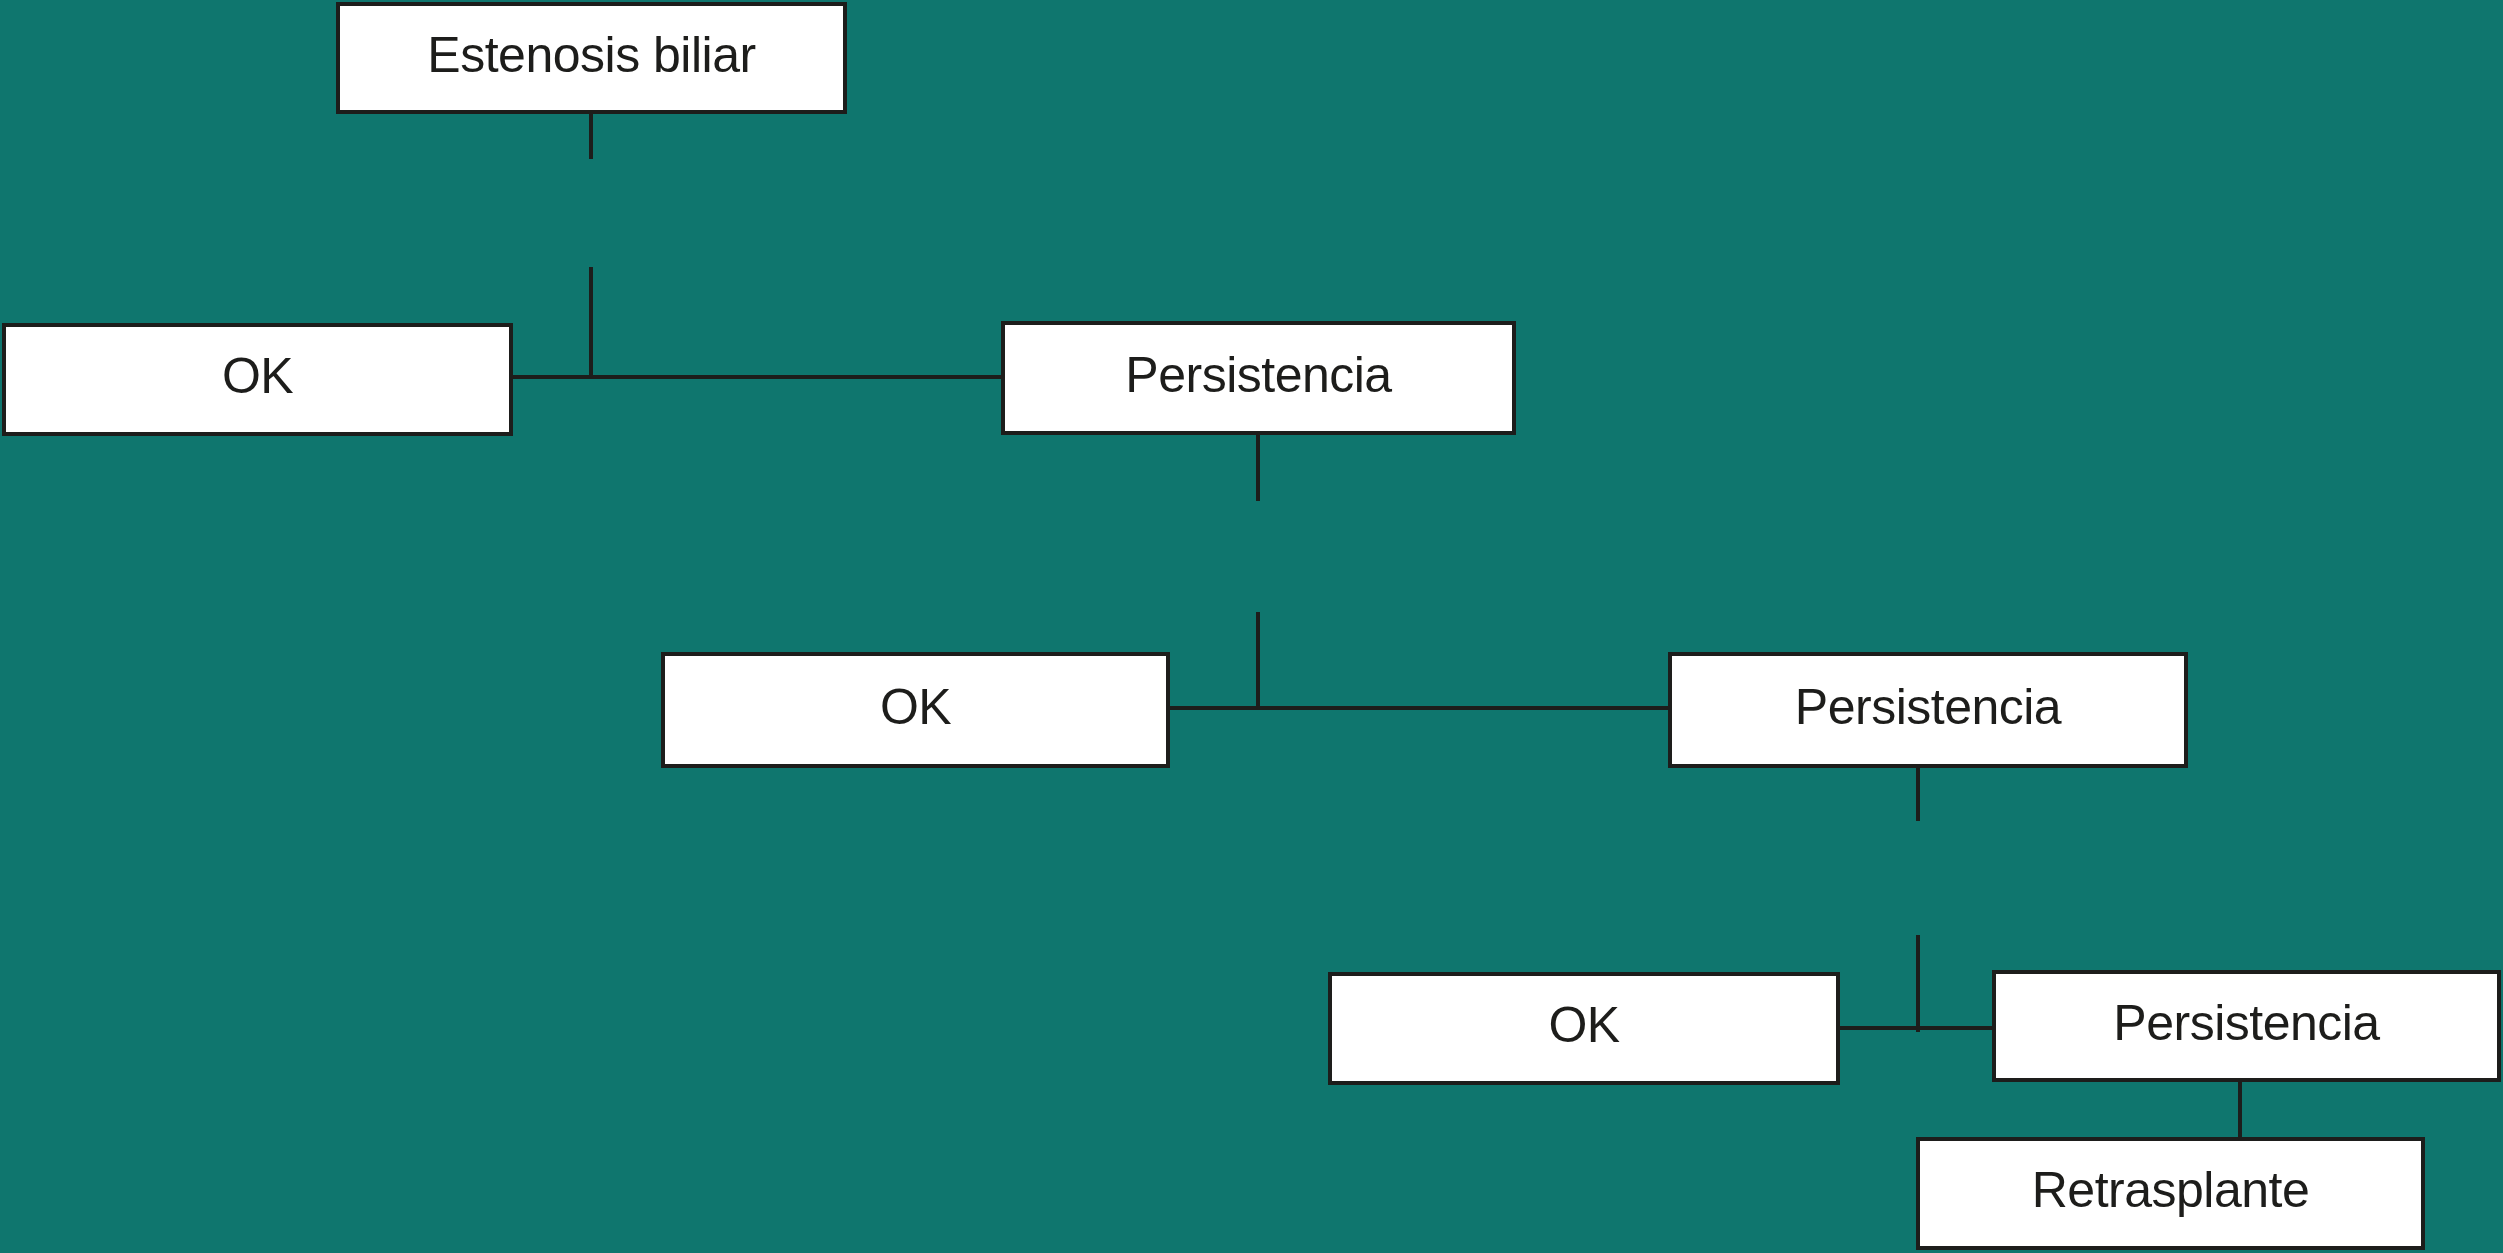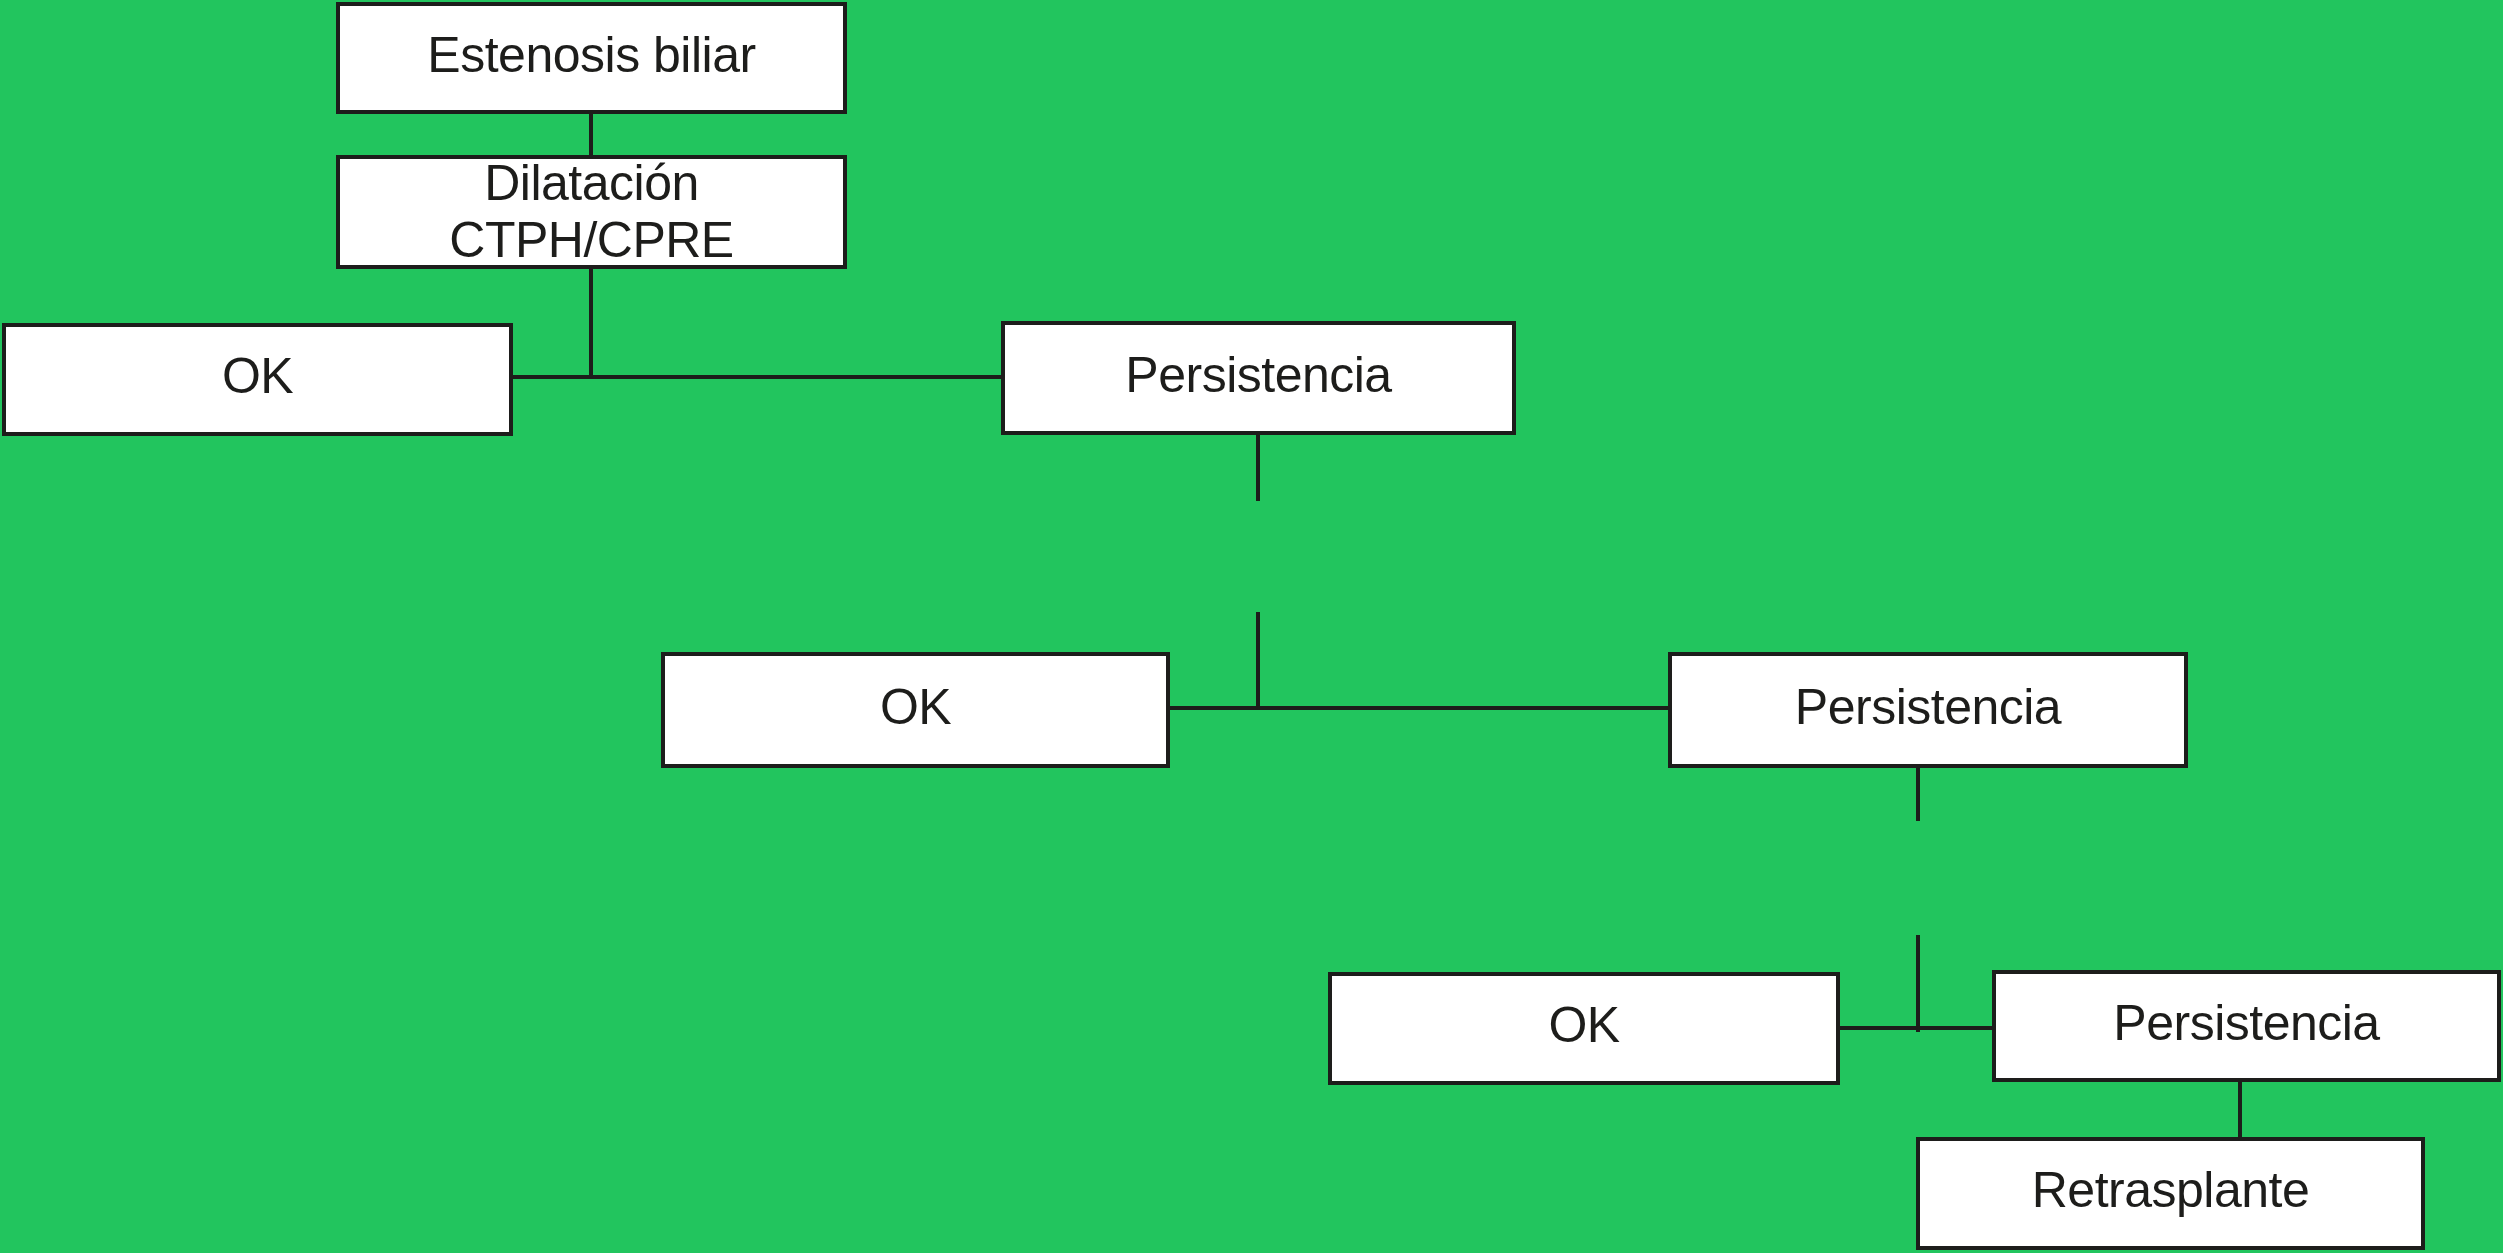--- a/index.html
+++ b/index.html
@@ -4,21 +4,21 @@
 <style>
   html, body {
     margin: 0;
     padding: 0;
     background: #ffffff;
   }
   .canvas {
     position: relative;
     width: 2503px;
     height: 1253px;
-    background: #22c55e;
+    background: #0f766e;
     font-family: "Liberation Sans", "DejaVu Sans", sans-serif;
     color: #1d1d1b;
     overflow: hidden;
   }
   .node {
     position: absolute;
     box-sizing: border-box;
     border: 4px solid #1d1d1b;
     background: #ffffff;
     display: flex;
@@ -72,22 +72,20 @@
   <div class="edge e3"></div>
   <div class="edge e4v"></div>
   <div class="edge e4h"></div>
   <div class="edge e5"></div>
   <div class="edge e6v"></div>
   <div class="edge e6h"></div>
   <div class="edge e7"></div>
 
   <div class="node b-estenosis">Estenosis biliar</div>
 
-  <div class="node b-dilatacion">Dilatación
-CTPH/CPRE</div>
 
   <div class="node b-ok1">OK</div>
 
   <div class="node b-pers1">Persistencia</div>
 
 
   <div class="node b-ok2">OK</div>
 
   <div class="node b-pers2">Persistencia</div>
 

